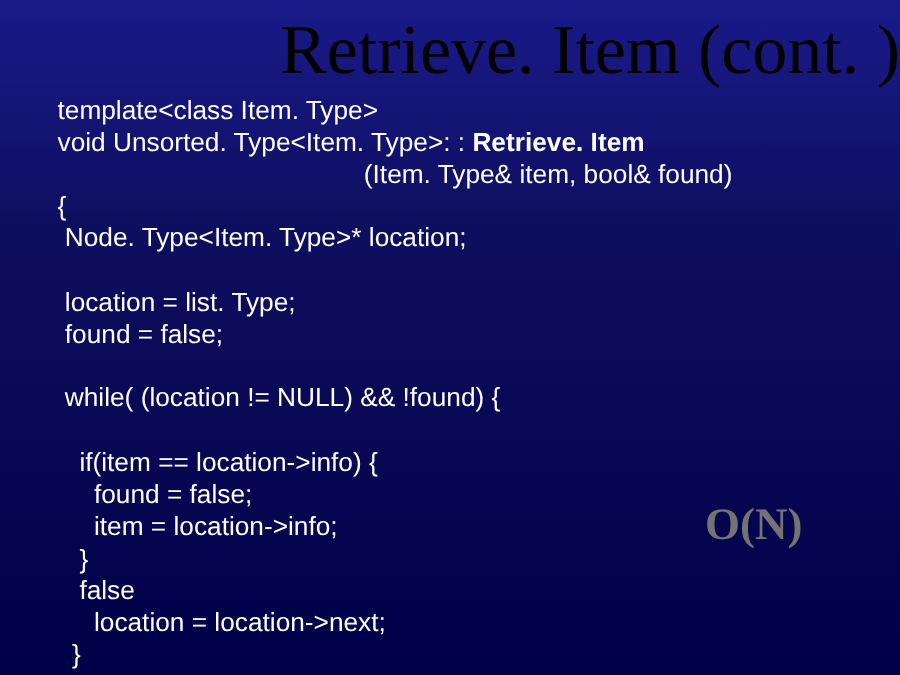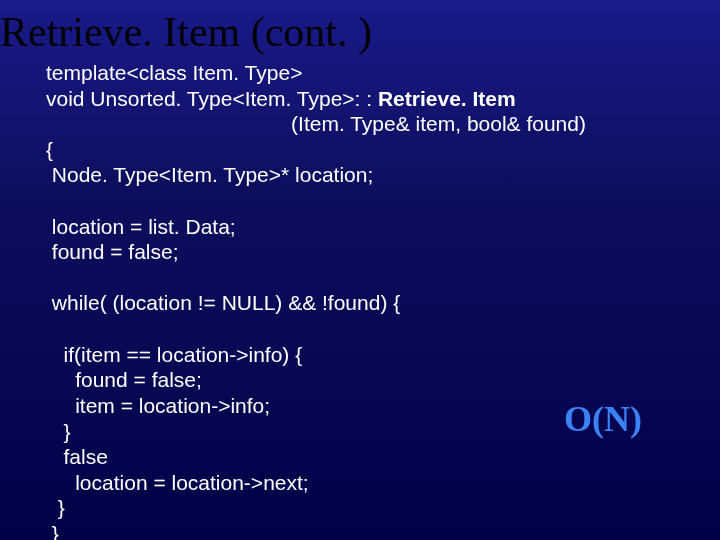--- a/index.html
+++ b/index.html
@@ -10,22 +10,22 @@
     overflow: hidden;
   }
   body {
     background: linear-gradient(180deg, #1a1a8a 0%, #0e0e5e 35%, #000048 100%);
     font-family: Arial, Helvetica, sans-serif;
     color: #ffffff;
     position: relative;
   }
   .title {
     font-family: "Times New Roman", Times, serif;
-    font-size: 42px;
-    text-align: left;
+    font-size: 56px;
+    text-align: right;
     color: #000000;
     padding-top: 8px;
     padding-bottom: 4px;
     font-weight: normal;
   }
   .code-block {
     font-family: Arial, Helvetica, sans-serif;
     font-size: 21px;
     line-height: 1.22;
     color: #ffffff;
@@ -37,35 +37,35 @@
     font-weight: bold;
     margin-top: 16px;
   }
   .complexity {
     position: absolute;
     right: 78px;
     top: 398px;
     font-family: "Times New Roman", Times, serif;
     font-size: 36px;
     font-weight: bold;
-    color: #3b82f6;
+    color: #737373;
   }
 </style>
 </head>
 <body>
 
 <div class="title">Retrieve. Item (cont. )</div>
 
 <div class="code-block"><span>template&lt;class Item. Type&gt;</span>
 <span>void Unsorted. Type&lt;Item. Type&gt;: : </span><span class="bold-part">Retrieve. Item</span>
 <span>                                          (Item. Type&amp; item, bool&amp; found)</span>
 <span>{</span>
 <span> Node. Type&lt;Item. Type&gt;* location;</span>
 <span></span>
-<span> location = list. Data;</span>
+<span> location = list. Type;</span>
 <span> found = false;</span>
 <span></span>
 <span> while( (location != NULL) &amp;&amp; !found) {</span>
 <span></span>
 <span>   if(item == location-&gt;info) {</span>
 <span>     found = false;</span>
 <span>     item = location-&gt;info;</span>
 <span>   }</span>
 <span>   false</span>
 <span>     location = location-&gt;next;</span>

